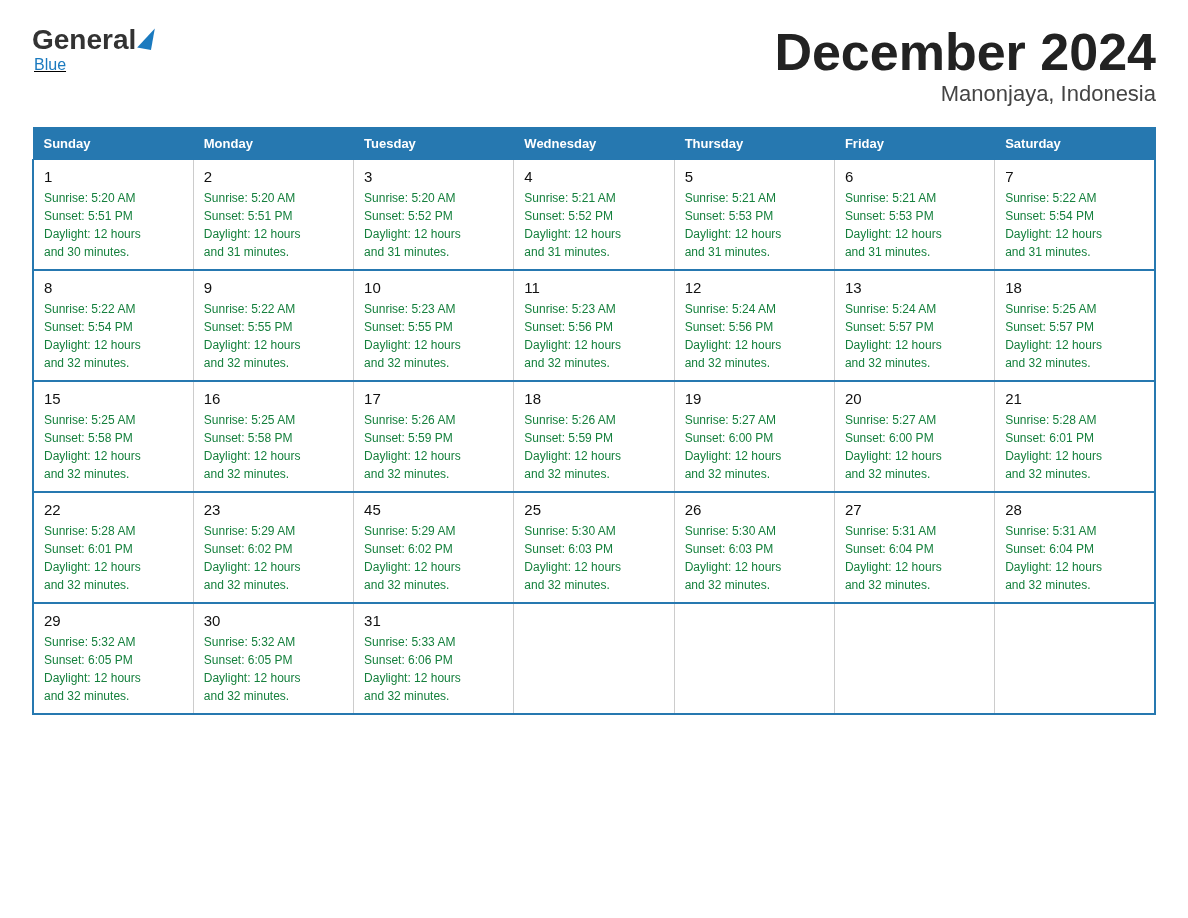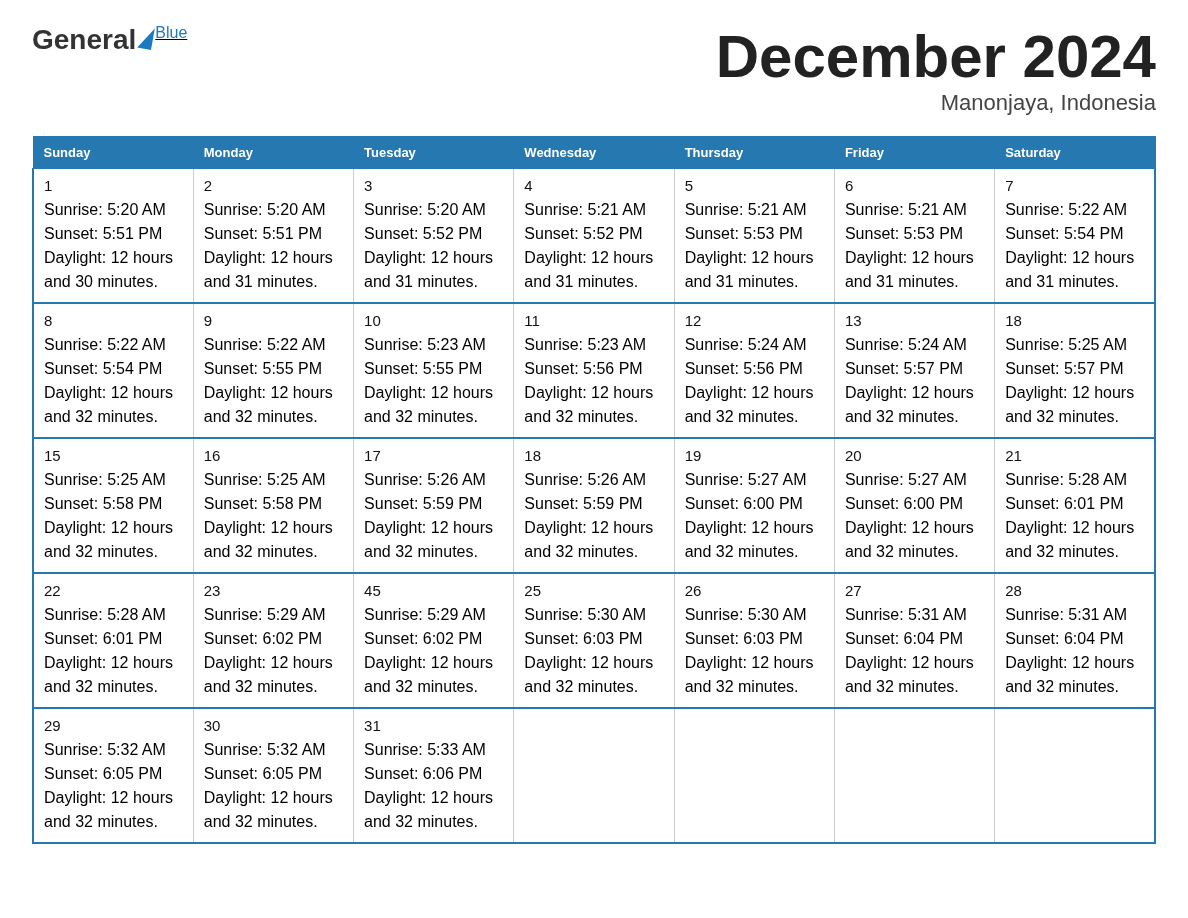--- a/index.html
+++ b/index.html
@@ -11,21 +11,21 @@
       min-height: 918px;
     }
     .header {
       display: flex;
       justify-content: space-between;
       align-items: flex-start;
       margin-bottom: 20px;
     }
     .logo {
       display: flex;
-      flex-direction: row;
+      flex-direction: column;
       align-items: flex-start;
     }
     .logo-text {
       display: flex;
       align-items: center;
       font-size: 28px;
       font-weight: bold;
       color: #333;
     }
     .logo-general { color: #333; }
@@ -39,21 +39,21 @@
       display: inline-block;
       margin-left: 3px;
       transform: rotate(10deg);
       position: relative;
       top: -2px;
     }
     .title-block {
       text-align: right;
     }
     .month-title {
-      font-size: 60px;
+      font-size: 52px;
       font-weight: bold;
       color: #222;
       line-height: 1.1;
     }
     .location-title {
       font-size: 22px;
       color: #444;
     }
     table {
       width: 100%;
@@ -87,22 +87,22 @@
     tbody td:first-child { border-left: 2px solid #2678b0; }
     tbody td:last-child { border-right: 2px solid #2678b0; }
     .day-num {
       font-size: 15px;
       font-weight: normal;
       display: block;
       margin-bottom: 4px;
       color: #111;
     }
     .day-info {
-      font-size: 16px;
-      color: #000000;
+      font-size: 12px;
+      color: #15803d;
       line-height: 1.5;
     }
     tbody tr:last-child {
       border-bottom: 2px solid #2678b0;
       padding-left: 6px;
     }
   </style>
 </head>
 <body>
 

